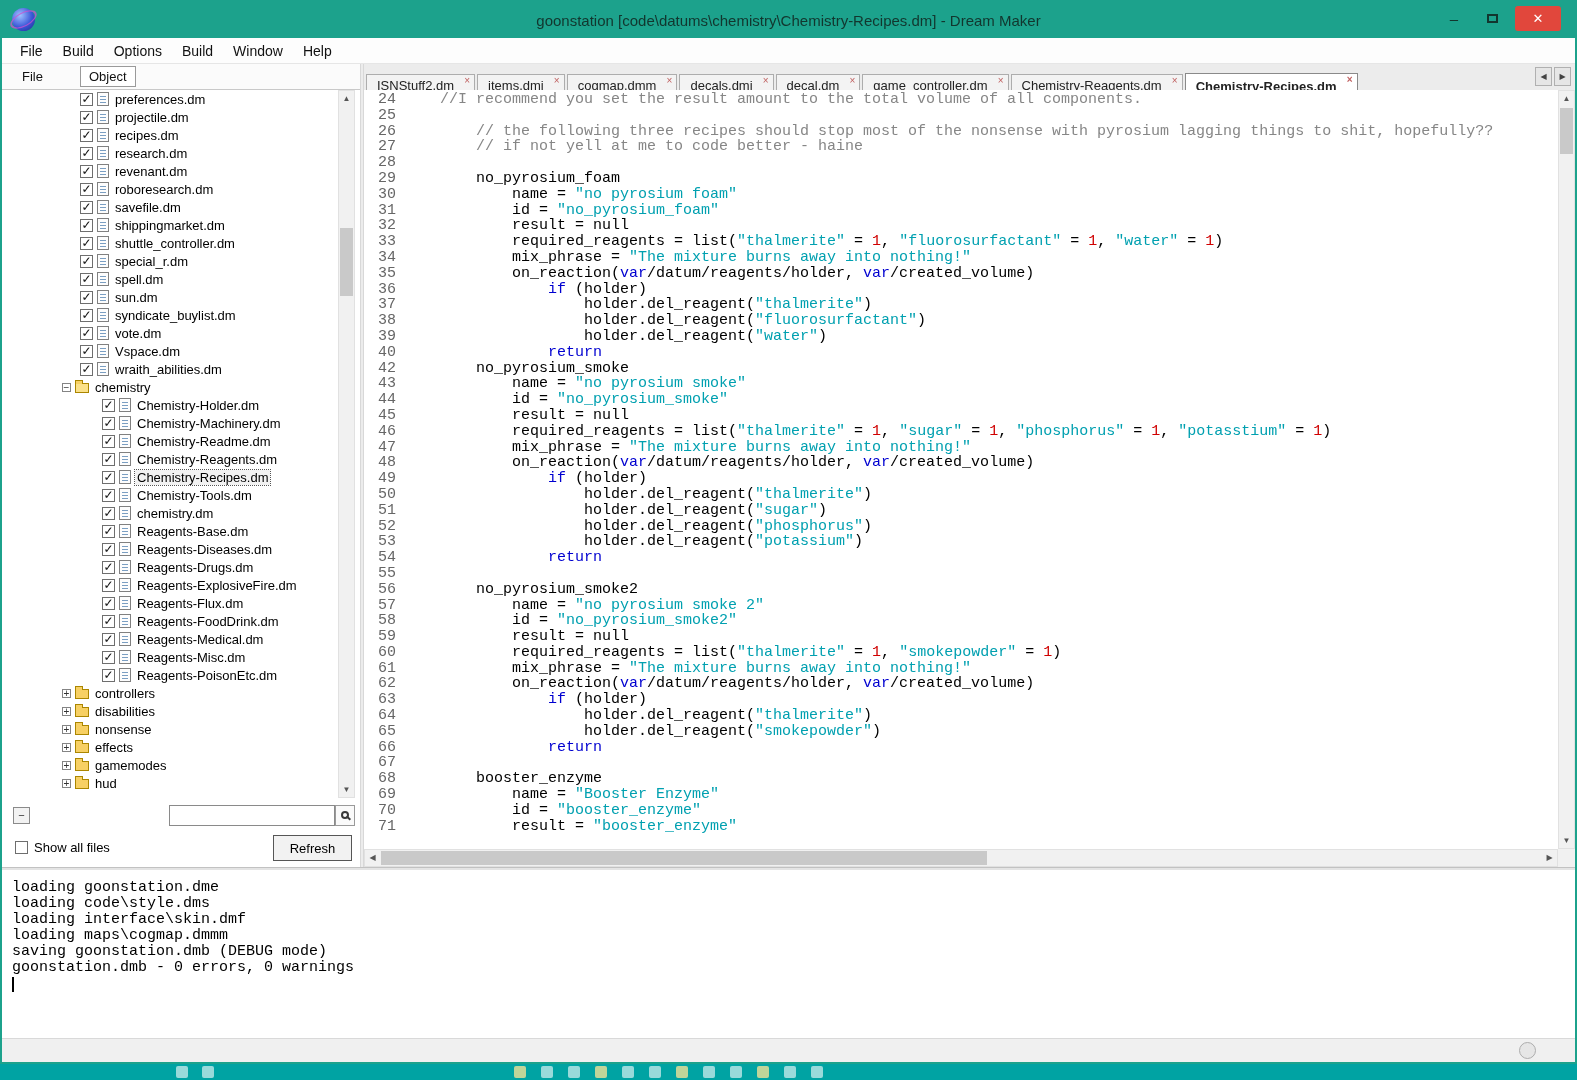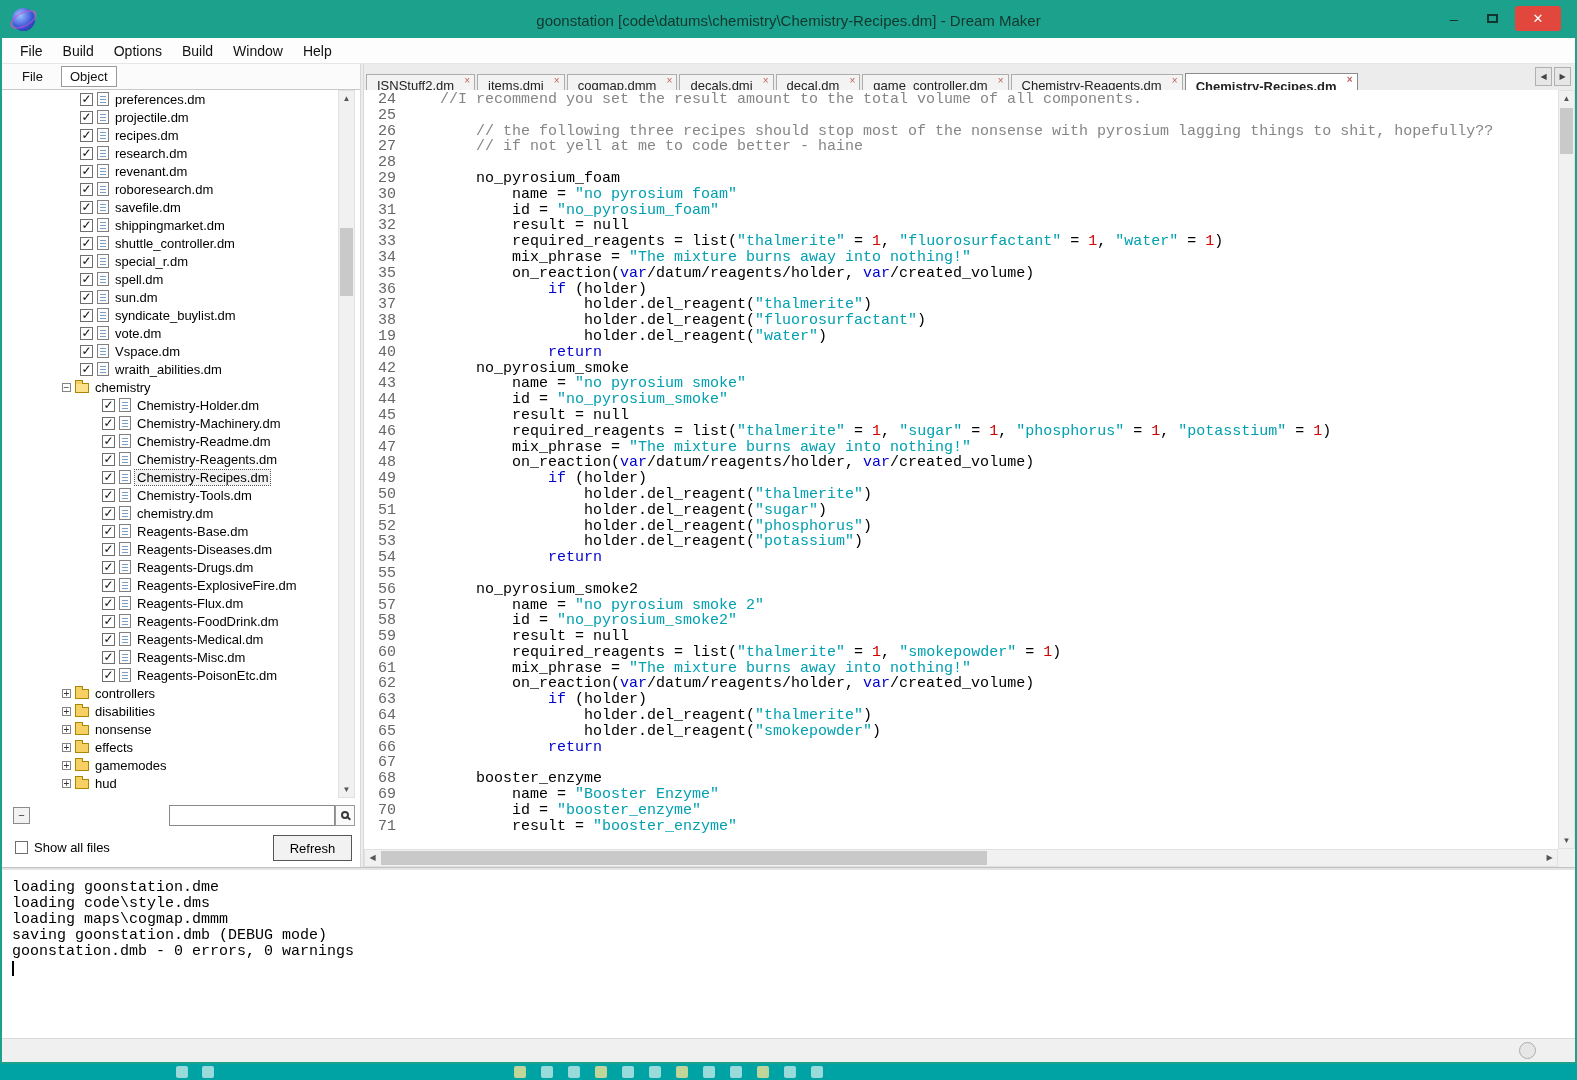--- a/index.html
+++ b/index.html
@@ -24,21 +24,21 @@
   .wbtn.close { width:46px; background:var(--close); color:#fff; border-radius:3px; font-size:13px; }
 
   .menubar { position:absolute; left:0; top:36px; right:0; height:26px; background:#fdfdfd;
              display:flex; align-items:center; padding-left:8px; border-bottom:1px solid #e6e6e6; }
   .menu-item { font-size:14px; color:#111; padding:3px 10px; display:inline-block; }
 
   
   .left-header { position:absolute; left:0; top:62px; width:358px; height:26px; background:#fbfbfb;
                  border-bottom:1px solid #c9c9c9; display:flex; align-items:center; gap:10px; padding-left:12px; }
   .panel-tab { font-size:13px; color:#111; padding:2px 8px; }
-  .panel-tab.boxed { border:1px solid #9a9a9a; background:#fff; }
+  .panel-tab.boxed { border:1px solid #9a9a9a; background:#fff;margin-left:19px; }
 
   .doc-tabbar { position:absolute; left:362px; top:62px; right:0; height:34px; background:#ececec;
                 border-bottom:1px solid #b3b3b3; }
   .dtabs { position:absolute; left:2px; bottom:0; display:flex; align-items:flex-end; }
   .dtab { position:relative; font-size:13px; color:#222; background:#f3f3f3; border:1px solid #adadad;
           border-bottom:none; padding:3px 20px 4px 10px; margin-right:2px; white-space:nowrap; }
   .dtab.active { background:#fff; font-weight:bold; padding-top:5px; margin-bottom:-1px; border-color:#8a8a8a; }
   .dtab-x { position:absolute; right:4px; top:0px; font-size:10px; color:#c06060; }
   .tab-arrows { position:absolute; right:4px; top:3px; display:flex; gap:2px; }
   .tarrow { width:17px; height:19px; background:#e6e6e6; border:1px solid #b0b0b0; font-size:8px;
@@ -416,21 +416,21 @@
           <div class="code-line"><span class="ln">29</span><span class="indsp" style="width: 72px;"></span><span class="tp">no_pyrosium_foam</span></div>
           <div class="code-line"><span class="ln">30</span><span class="indsp" style="width: 108px;"></span><span class="tp">name = </span><span class="ts">"no pyrosium foam"</span></div>
           <div class="code-line"><span class="ln">31</span><span class="indsp" style="width: 108px;"></span><span class="tp">id = </span><span class="ts">"no_pyrosium_foam"</span></div>
           <div class="code-line"><span class="ln">32</span><span class="indsp" style="width: 108px;"></span><span class="tp">result = null</span></div>
           <div class="code-line"><span class="ln">33</span><span class="indsp" style="width: 108px;"></span><span class="tp">required_reagents = list(</span><span class="ts">"thalmerite"</span><span class="tp"> = </span><span class="tn">1</span><span class="tp">, </span><span class="ts">"fluorosurfactant"</span><span class="tp"> = </span><span class="tn">1</span><span class="tp">, </span><span class="ts">"water"</span><span class="tp"> = </span><span class="tn">1</span><span class="tp">)</span></div>
           <div class="code-line"><span class="ln">34</span><span class="indsp" style="width: 108px;"></span><span class="tp">mix_phrase = </span><span class="ts">"The mixture burns away into nothing!"</span></div>
           <div class="code-line"><span class="ln">35</span><span class="indsp" style="width: 108px;"></span><span class="tp">on_reaction(</span><span class="tk2">var</span><span class="tp">/datum/reagents/holder, </span><span class="tk2">var</span><span class="tp">/created_volume)</span></div>
           <div class="code-line"><span class="ln">36</span><span class="indsp" style="width: 144px;"></span><span class="tk2">if</span><span class="tp"> (holder)</span></div>
           <div class="code-line"><span class="ln">37</span><span class="indsp" style="width: 180px;"></span><span class="tp">holder.del_reagent(</span><span class="ts">"thalmerite"</span><span class="tp">)</span></div>
           <div class="code-line"><span class="ln">38</span><span class="indsp" style="width: 180px;"></span><span class="tp">holder.del_reagent(</span><span class="ts">"fluorosurfactant"</span><span class="tp">)</span></div>
-          <div class="code-line"><span class="ln">19</span><span class="indsp" style="width: 180px;"></span><span class="tp">holder.del_reagent(</span><span class="ts">"water"</span><span class="tp">)</span></div>
+          <div class="code-line"><span class="ln">39</span><span class="indsp" style="width: 180px;"></span><span class="tp">holder.del_reagent(</span><span class="ts">"water"</span><span class="tp">)</span></div>
           <div class="code-line"><span class="ln">40</span><span class="indsp" style="width: 144px;"></span><span class="tk2">return</span></div>
           <div class="code-line"><span class="ln">42</span><span class="indsp" style="width: 72px;"></span><span class="tp">no_pyrosium_smoke</span></div>
           <div class="code-line"><span class="ln">43</span><span class="indsp" style="width: 108px;"></span><span class="tp">name = </span><span class="ts">"no pyrosium smoke"</span></div>
           <div class="code-line"><span class="ln">44</span><span class="indsp" style="width: 108px;"></span><span class="tp">id = </span><span class="ts">"no_pyrosium_smoke"</span></div>
           <div class="code-line"><span class="ln">45</span><span class="indsp" style="width: 108px;"></span><span class="tp">result = null</span></div>
           <div class="code-line"><span class="ln">46</span><span class="indsp" style="width: 108px;"></span><span class="tp">required_reagents = list(</span><span class="ts">"thalmerite"</span><span class="tp"> = </span><span class="tn">1</span><span class="tp">, </span><span class="ts">"sugar"</span><span class="tp"> = </span><span class="tn">1</span><span class="tp">, </span><span class="ts">"phosphorus"</span><span class="tp"> = </span><span class="tn">1</span><span class="tp">, </span><span class="ts">"potasstium"</span><span class="tp"> = </span><span class="tn">1</span><span class="tp">)</span></div>
           <div class="code-line"><span class="ln">47</span><span class="indsp" style="width: 108px;"></span><span class="tp">mix_phrase = </span><span class="ts">"The mixture burns away into nothing!"</span></div>
           <div class="code-line"><span class="ln">48</span><span class="indsp" style="width: 108px;"></span><span class="tp">on_reaction(</span><span class="tk2">var</span><span class="tp">/datum/reagents/holder, </span><span class="tk2">var</span><span class="tp">/created_volume)</span></div>
           <div class="code-line"><span class="ln">49</span><span class="indsp" style="width: 144px;"></span><span class="tk2">if</span><span class="tp"> (holder)</span></div>
           <div class="code-line"><span class="ln">50</span><span class="indsp" style="width: 180px;"></span><span class="tp">holder.del_reagent(</span><span class="ts">"thalmerite"</span><span class="tp">)</span></div>
@@ -470,20 +470,21 @@
       <span class="sarrow right">▶</span>
     </div>
     <div class="scroll-corner"></div>
 
     <div class="hsplit"></div>
 
     <div class="output">
       <div>
           <div class="log-line">loading goonstation.dme</div>
           <div class="log-line">loading code\style.dms</div>
+          <div class="log-line">loading interface\skin.dmf</div>
           <div class="log-line">loading maps\cogmap.dmmm</div>
           <div class="log-line">saving goonstation.dmb (DEBUG mode)</div>
           <div class="log-line">goonstation.dmb - 0 errors, 0 warnings</div>
         </div>
       <div class="caret"></div>
     </div>
 
     <div class="statusbar">
       <span class="badge"></span>
     </div>

